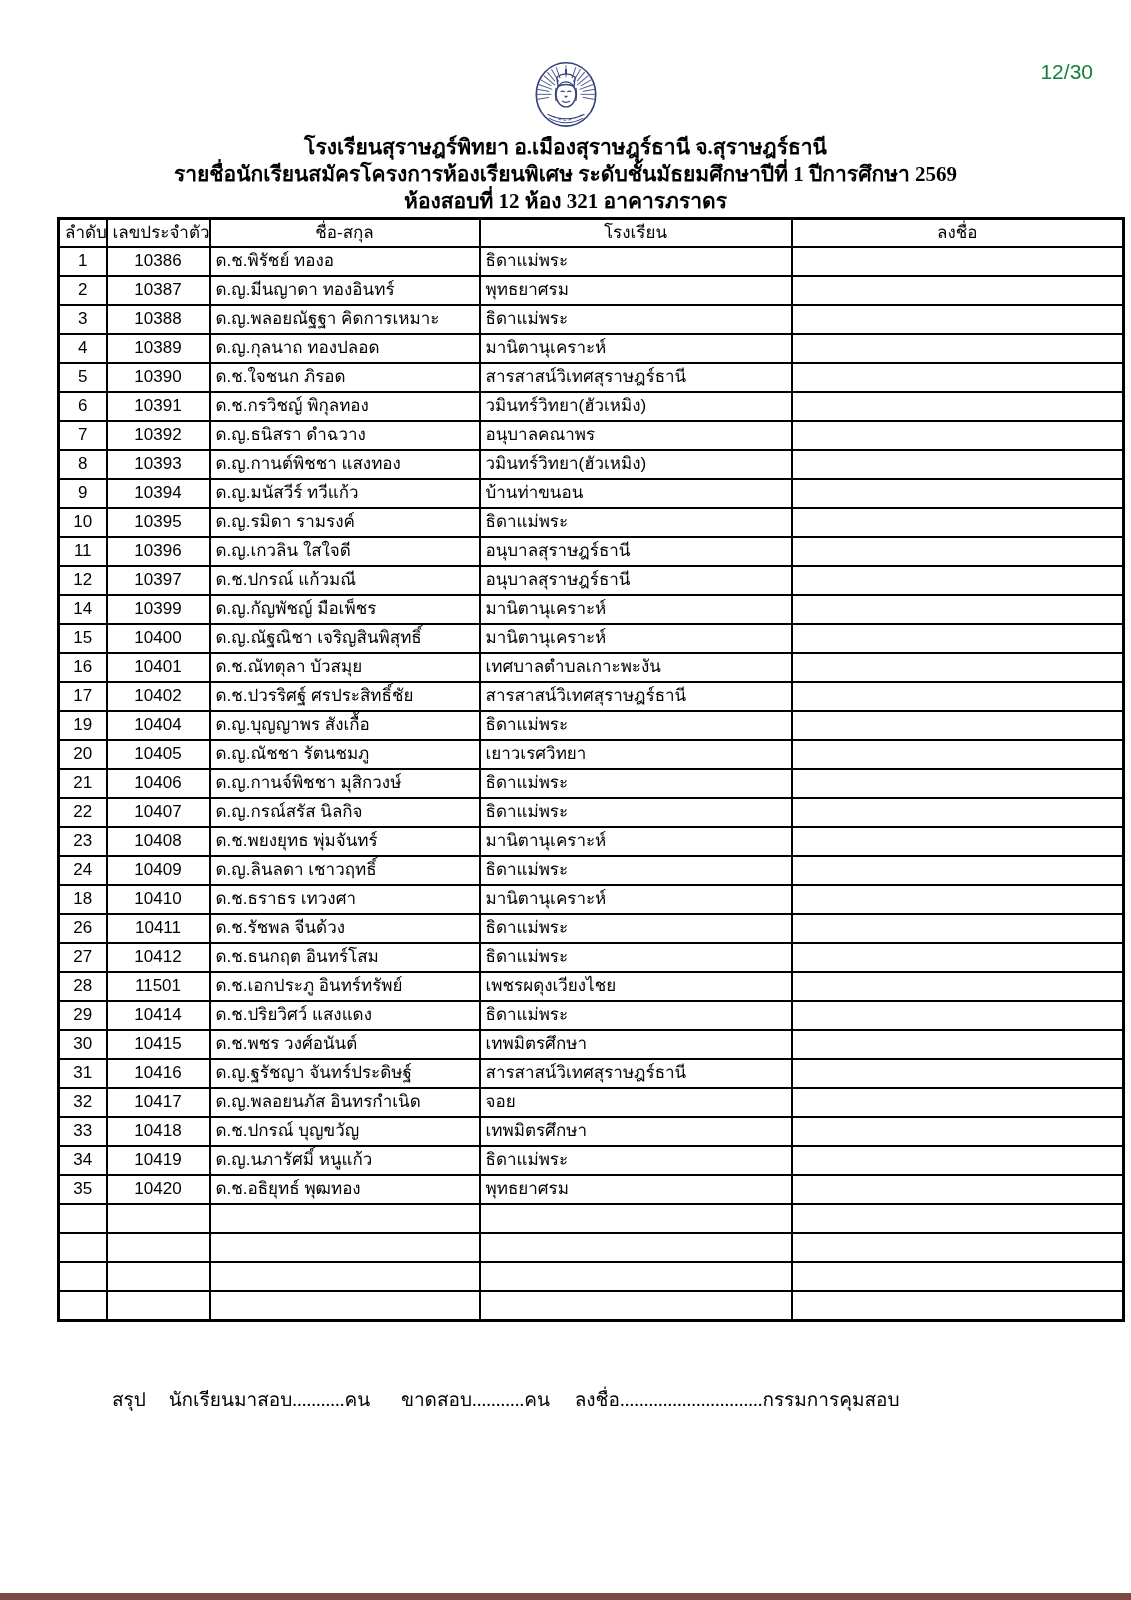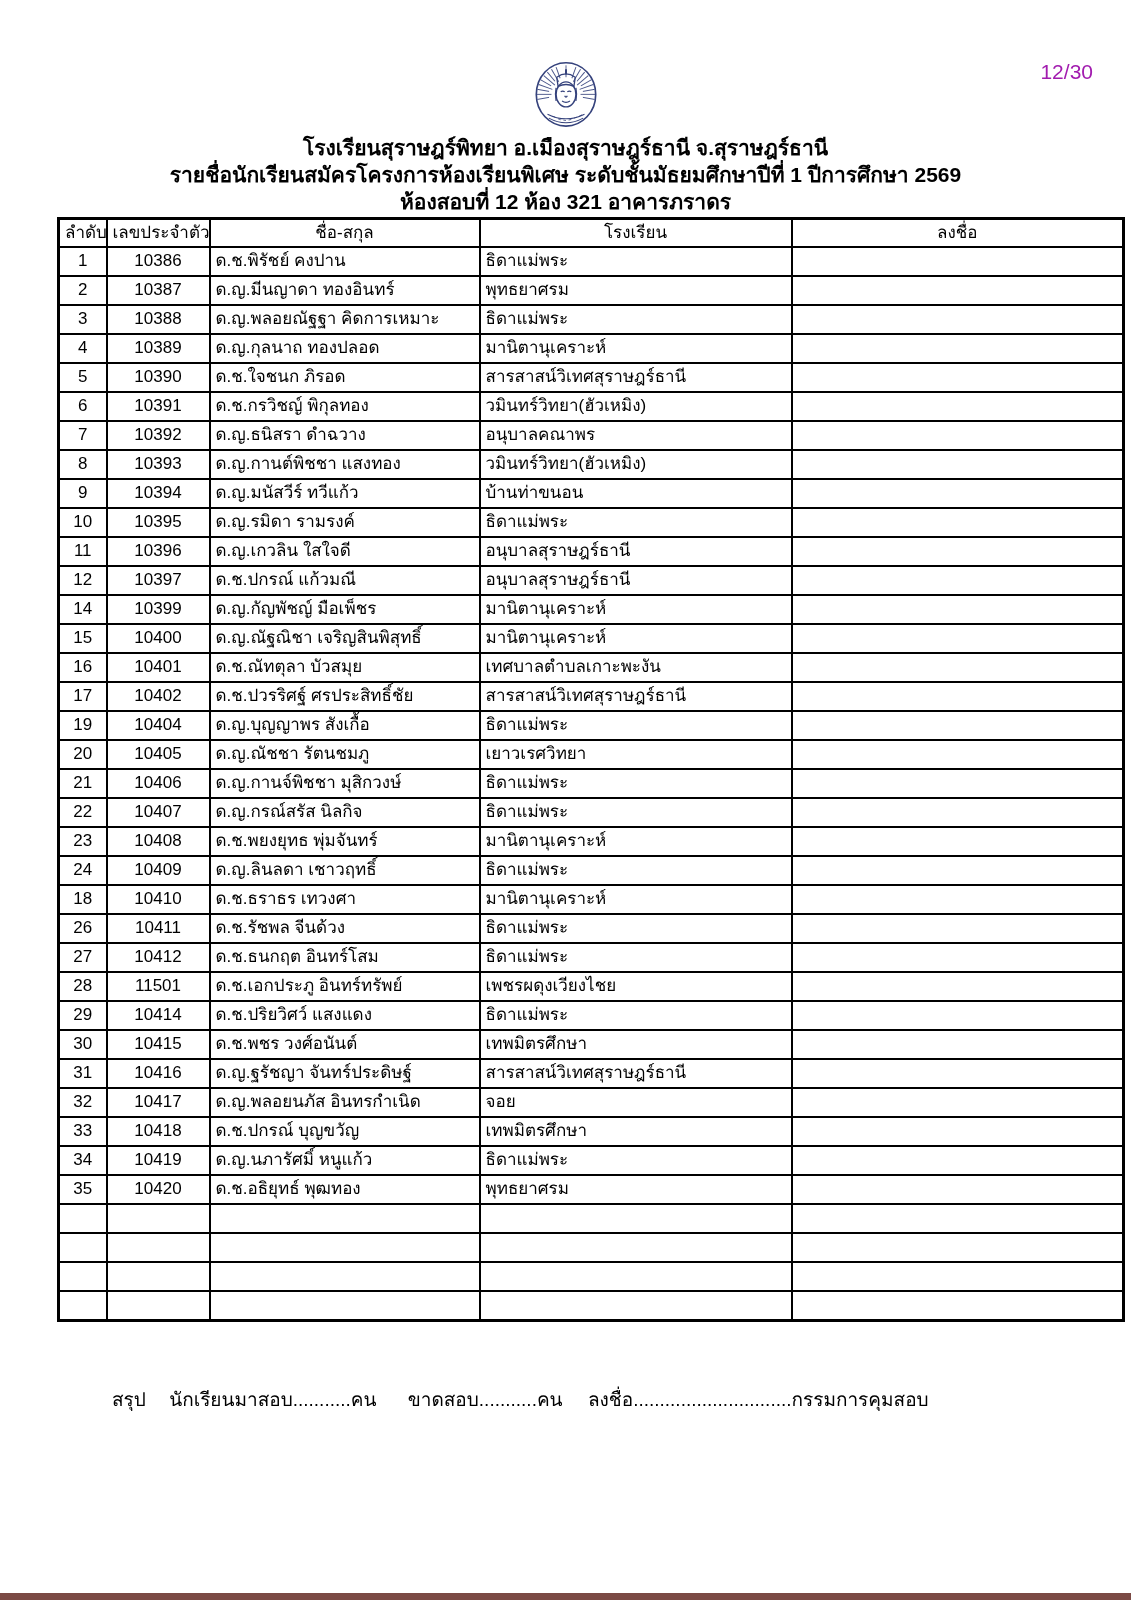--- a/index.html
+++ b/index.html
@@ -15,40 +15,41 @@
     background: #ffffff;
     margin: 0 auto;
     overflow: hidden;
     color: #000;
   }
   .page-number {
     position: absolute;
     top: 60px;
     right: 38px;
     font-size: 21px;
-    color: #a21caf;
+    color: #15803d;
   }
   .logo {
     position: absolute;
     top: 60px;
     left: 50%;
     transform: translateX(-50%);
     width: 66px;
     height: 78px;
   }
   .titles {
     position: absolute;
     top: 134px;
     left: 0;
     width: 100%;
     text-align: center;
     font-weight: bold;
     font-size: 21px;
     line-height: 27px;
     color: #000;
+    font-family: Liberation Serif, serif;
   }
   table.roster {
     position: absolute;
     left: 57px;
     top: 217px;
     width: 1065px;
     border-collapse: collapse;
     table-layout: fixed;
     font-size: 17px;
     border: 3px solid #000;
@@ -73,20 +74,21 @@
   col.w-name { width: 270px; }
   col.w-school { width: 312px; }
   col.w-sign { width: 332px; }
   .footer {
     position: absolute;
     top: 1384px;
     left: 112px;
     font-size: 19px;
     color: #000;
     white-space: nowrap;
+    font-family: Liberation Serif, serif;
   }
   .footer span { display: inline-block; }
   .footer .gap-a { margin-right: 18px; }
   .footer .gap-b { margin-right: 26px; }
   .footer .gap-c { margin-right: 20px; }
   .bottom-strip {
     position: absolute;
     left: 0;
     bottom: 0;
     width: 100%;
@@ -166,21 +168,21 @@
         <th>เลขประจำตัว</th>
         <th>ชื่อ-สกุล</th>
         <th>โรงเรียน</th>
         <th>ลงชื่อ</th>
       </tr>
     </thead>
     <tbody id="table-body">
         <tr>
           <td class="c-seq">1</td>
           <td class="c-id">10386</td>
-          <td class="c-name">ด.ช.พิรัชย์ คงปาน</td>
+          <td class="c-name">ด.ช.พิรัชย์ ทองอ</td>
           <td class="c-school">ธิดาแม่พระ</td>
           <td class="c-sign"></td>
         </tr>
         <tr>
           <td class="c-seq">2</td>
           <td class="c-id">10387</td>
           <td class="c-name">ด.ญ.มีนญาดา ทองอินทร์</td>
           <td class="c-school">พุทธยาศรม</td>
           <td class="c-sign"></td>
         </tr>

